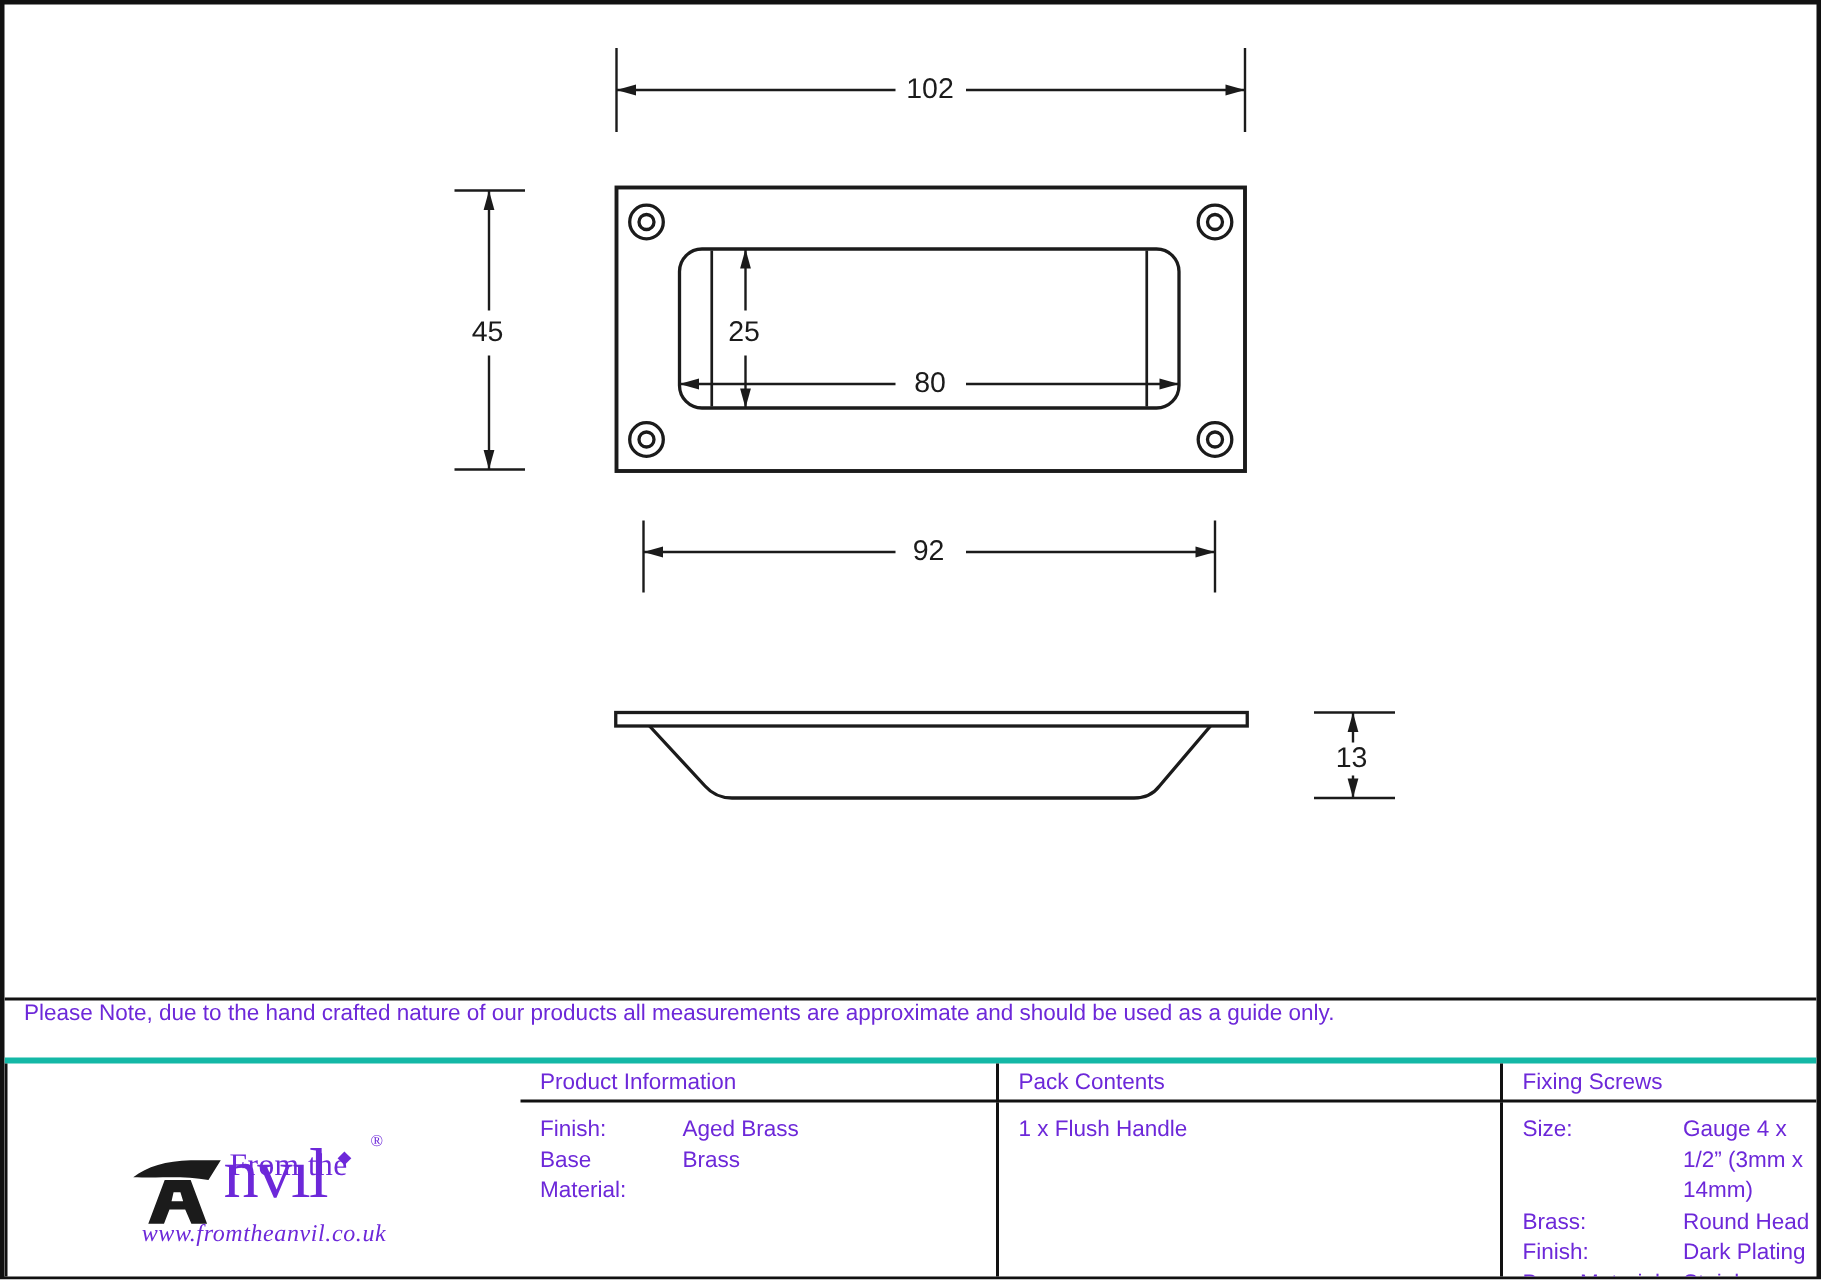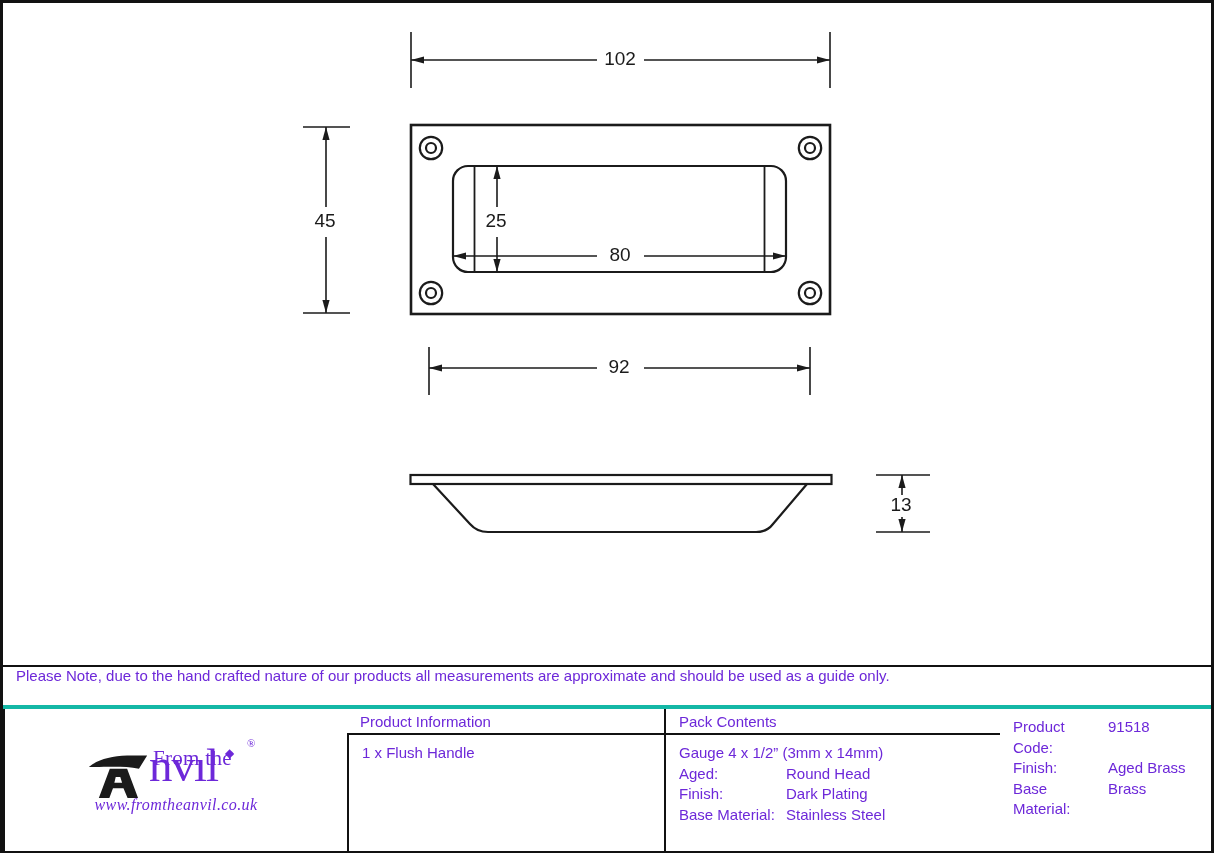--- a/index.html
+++ b/index.html
@@ -177,61 +177,59 @@
   </div>
 
   <div class="note-row">
     <span>Please Note, due to the hand crafted nature of our products all measurements are approximate and should be used as a guide only.</span>
   </div>
 
   <div class="spec-table">
 
     <div class="cell hcell">Product Information</div>
     <div class="cell hcell bl">Pack Contents</div>
+    <div class="cell hcell bl">Fixing Screws</div>
 
     <div class="cell logo-cell" style="padding-left:0;">
       <div class="logo">
         <svg class="anvil-icon" width="62" height="52" viewBox="0 0 68 54">
           <path d="M 2 17 C 12 9 26 5 44 4.5 L 66 4.5 L 57 19 C 40 15.5 18 17.5 2 17 Z" fill="#1b1b1b"></path>
           <path fill-rule="evenodd" d="M 25 19 L 44 19 L 56 51 L 44.5 51 L 40 40.5 L 28.5 40.5 L 24.5 51 L 13 51 Z
                    M 31.5 28 L 36.5 28 L 38.5 34.5 L 30 34.5 Z" fill="#1b1b1b"></path>
         </svg>
         <span class="anvil-word">nvıl</span>
         <span class="from-the">From the</span>
         <span class="diamond">◆</span>
         <span class="reg">®</span>
         <div class="logo-url">www.fromtheanvil.co.uk</div>
       </div>
     </div>
 
     <div class="cell bcell">
       <div class="kv">
-          <span class="k">Product Code:</span>
-          <span class="v">91518</span>
-        </div>
-      <div class="kv">
           <span class="k">Finish:</span>
           <span class="v">Aged Brass</span>
         </div>
       <div class="kv">
           <span class="k">Base Material:</span>
           <span class="v">Brass</span>
         </div>
     </div>
 
     <div class="cell bcell bl">
       <div>1 x Flush Handle</div>
     </div>
 
     <div class="cell bcell bl">
       <div class="kv fix">
+          <span class="k">Size:</span>
           <span class="v">Gauge 4 x 1/2” (3mm x 14mm)</span>
         </div>
       <div class="kv fix">
-          <span class="k">Aged:</span>
+          <span class="k">Brass:</span>
           <span class="v">Round Head</span>
         </div>
       <div class="kv fix">
           <span class="k">Finish:</span>
           <span class="v">Dark Plating</span>
         </div>
       <div class="kv fix">
           <span class="k">Base Material:</span>
           <span class="v">Stainless Steel</span>
         </div>

